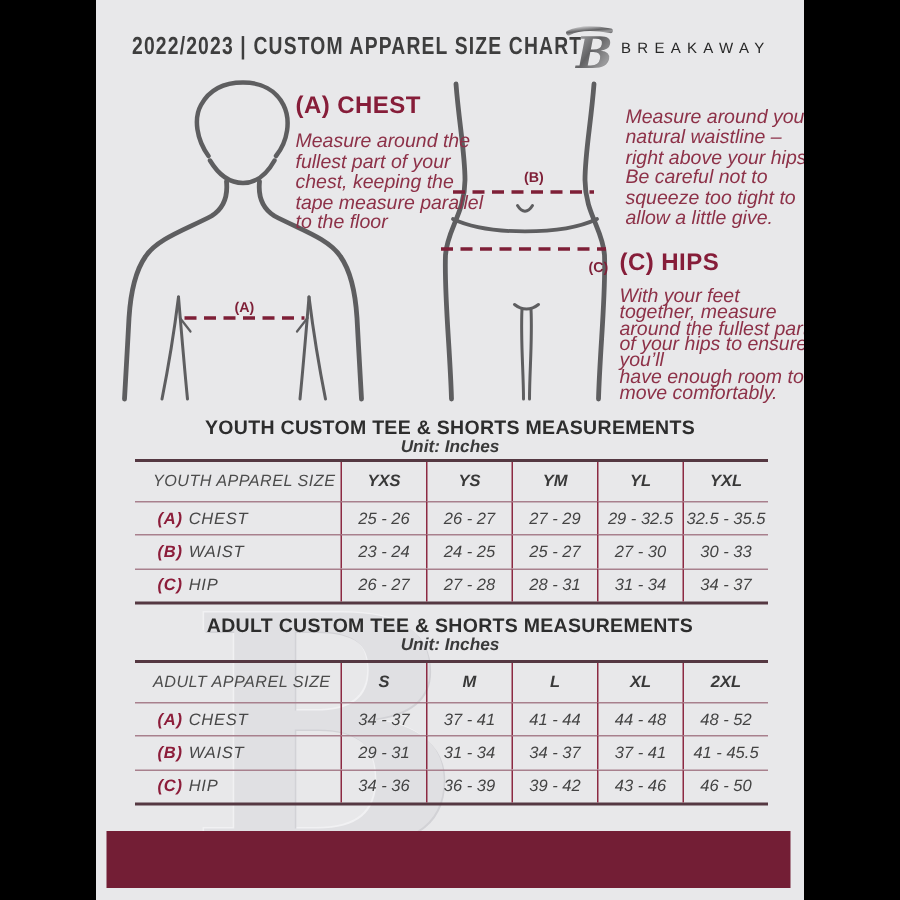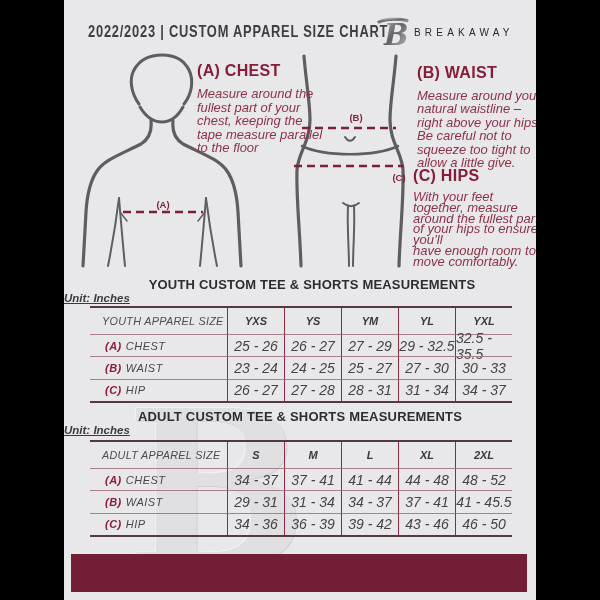--- a/index.html
+++ b/index.html
@@ -33,38 +33,38 @@
   .guide-a{left:133px;top:62px;width:122px;}
   .guide-a p{line-height:13.5px;}
   .guide-b{left:353px;top:64px;width:112px;}
   .guide-b p{line-height:13.4px;}
   .guide-c{left:349px;top:167px;width:122px;}
   .guide-c p{line-height:10.8px;}
 
   
   .section-title{position:absolute;left:0;width:472px;text-align:center;z-index:2;
                  font-size:13px;font-weight:bold;letter-spacing:0.2px;color:#2d2d2d;}
-  .unit-line{position:absolute;left:0;width:472px;text-align:left;z-index:2;
-             font-size:11.5px;font-style:italic;font-weight:bold;color:#3a3a3a;text-decoration:underline;}
-  .t-youth-title{top:277px;margin-left:12px;} .t-youth-unit{top:292px;}
+  .unit-line{position:absolute;left:0;width:472px;text-align:center;z-index:2;
+             font-size:11.5px;font-style:italic;font-weight:bold;color:#3a3a3a;}
+  .t-youth-title{top:277px;} .t-youth-unit{top:292px;}
   .t-adult-title{top:409px;} .t-adult-unit{top:424px;}
 
   
   .size-table{position:absolute;left:26px;width:422px;z-index:2;display:grid;
               grid-template-columns:137px repeat(5,57px);
               grid-template-rows:26px repeat(3,22.4px);
               border-top:2px solid #553842;border-bottom:2px solid #553842;font-style:italic;}
   .size-table.youth{top:306px;}
   .size-table.adult{top:440px;}
   .cell{display:flex;align-items:center;justify-content:center;}
   .c-corner{justify-content:flex-start;padding-left:12px;font-size:10.8px;letter-spacing:0.3px;color:#4c4c4c;}
   .c-sizecol{font-size:11px;font-weight:bold;color:#393939;}
   .c-rowlabel{justify-content:flex-start;padding-left:15px;font-size:11px;letter-spacing:0.5px;color:#474747;}
   .c-rowlabel .rk{font-weight:bold;color:#8c1d3a;margin-right:4px;}
-  .c-val{font-size:14px;color:#434343;}
+  .c-val{font-size:11px;color:#434343;}
   .vline{border-left:1px solid #8c2a43;}
   .hline{border-top:1px solid #a8808d;}
 
   
   .footer-bar{position:absolute;left:7px;top:554px;width:456px;height:38px;background:#731e35;z-index:3;}
 </style>
 </head>
 <body>
 
 <div class="stage">
@@ -126,21 +126,20 @@
 
     <div class="guide guide-a">
       <h3>(A) CHEST</h3>
       <p>Measure around the
 fullest part of your
 chest, keeping the
 tape measure parallel
 to the floor</p>
     </div>
     <div class="guide guide-b">
-      <h3>(B) WAIST</h3>
       <p>Measure around your
 natural waistline –
 right above your hips.
 Be careful not to
 squeeze too tight to
 allow a little give.</p>
     </div>
     <div class="guide guide-c">
       <h3>(C) HIPS</h3>
       <p>With your feet

